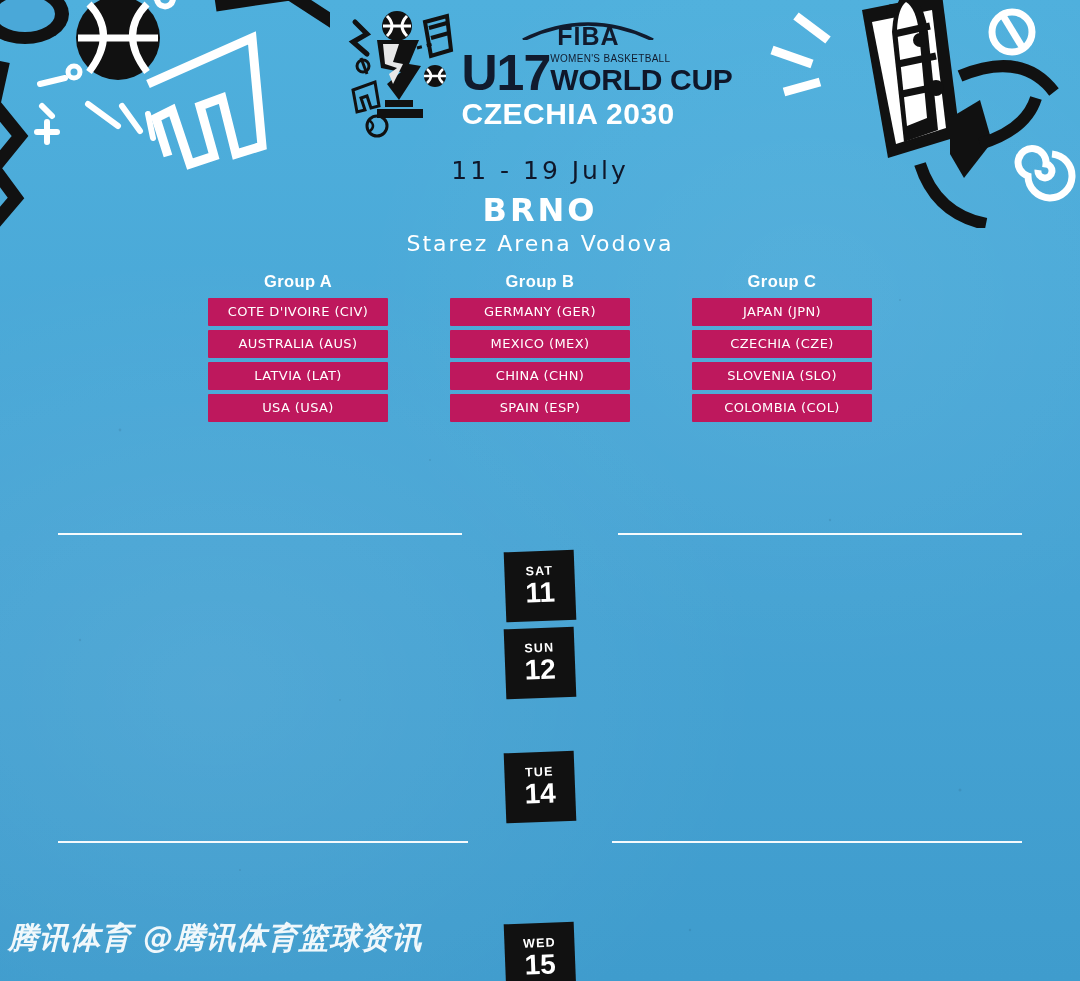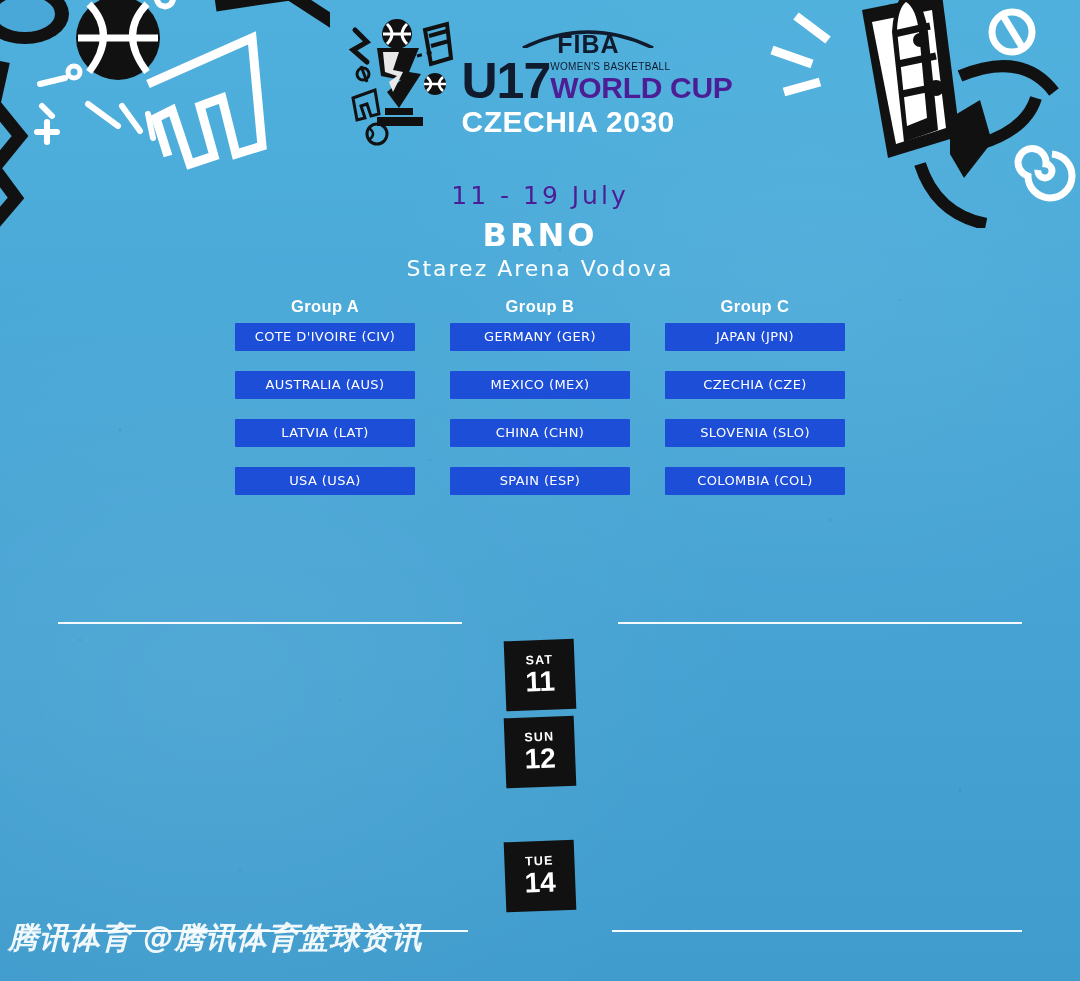--- a/index.html
+++ b/index.html
@@ -23,21 +23,21 @@
   .speckle {
     position: absolute; inset: 0; opacity: .30; pointer-events: none;
   }
 
   
   .doodle { position: absolute; pointer-events: none; }
   #doodle-left  { left: -10px; top: -14px; }
   #doodle-right { right: -4px;  top: -12px; }
 
   
-  .header { position: relative; text-align: center; padding-top: 16px; }
+  .header { position: relative; text-align: center; padding-top: 8px; }
   .logo-row {
     display: flex; justify-content: center; align-items: flex-start; gap: 6px;
     height: 140px;
   }
   .logo-mark { width: 108px; height: 136px; flex: none; }
   .logo-text { text-align: left; padding-top: 14px; }
   .fiba-wrap { position: relative; width: 150px; height: 30px; margin-left: 52px;}
   .fiba-word {
     font-family: "Liberation Sans", sans-serif;
     font-weight: bold; font-size: 25px; letter-spacing: 1px;
@@ -47,58 +47,58 @@
   .u17 {
     font-size: 50px; font-weight: bold; color: #111b2e;
     line-height: .92; letter-spacing: -1px;
   }
   .wbc-lines { padding-top: 4px; }
   .wbc-small {
     font-size: 10px; font-weight: normal; color: #111b2e;
     letter-spacing: .3px; line-height: 1;
   }
   .wbc-big {
-    font-size: 30px; font-weight: bold; color: #4c1d95;
+    font-size: 30px; font-weight: bold; color: #0f172a;
     letter-spacing: -.3px; line-height: 1.02; margin-top: 1px;
   }
   .czechia {
     font-size: 30px; font-weight: bold; color: #ffffff;
     letter-spacing: .5px; margin-top: 1px; margin-left: 0;
   }
   .dates {
     font-family: "DejaVu Sans", sans-serif;
-    font-size: 25px; color: #4c1d95; margin-top: 25px; letter-spacing: 3px;
+    font-size: 25px; color: #0f172a; margin-top: 8px; letter-spacing: 3px;
   }
   .city {
     font-family: "DejaVu Sans", sans-serif;
     font-size: 32px; color: #ffffff; font-weight: bold;
     letter-spacing: 3px; margin-top: 6px;
   }
   .venue {
     font-family: "DejaVu Sans", sans-serif;
     font-size: 22px; color: #ffffff; letter-spacing: 2px; margin-top: 2px;
   }
 
   
   .groups {
     position: relative;
-    display: flex; justify-content: center; gap: 35px;
+    display: flex; justify-content: center; gap: 62px;
     margin-top: 16px; padding: 0 55px;
   }
   .group-col { width: 180px; }
   .group-title {
     text-align: center; color: #ffffff; font-weight: bold;
     font-size: 16.5px; letter-spacing: .4px; margin-bottom: 7px;
   }
   .team-chip {
-    background: #1d4ed8; color: #ffffff;
+    background: #be185d; color: #ffffff;
     font-family: "DejaVu Sans", sans-serif;
     font-size: 13px; letter-spacing: .4px;
     text-align: center; padding: 6px 4px 7px;
-    margin-bottom: 20px; border-radius: 1px;
+    margin-bottom: 4px; border-radius: 1px;
   }
 
   
   .schedule-title {
     text-align: center; color: #111b2e; font-weight: bold;
     font-size: 38px; letter-spacing: -.5px; margin-top: 14px;
   }
   .hall-legend {
     display: flex; justify-content: center; align-items: center;
     gap: 10px; margin-top: 5px;

